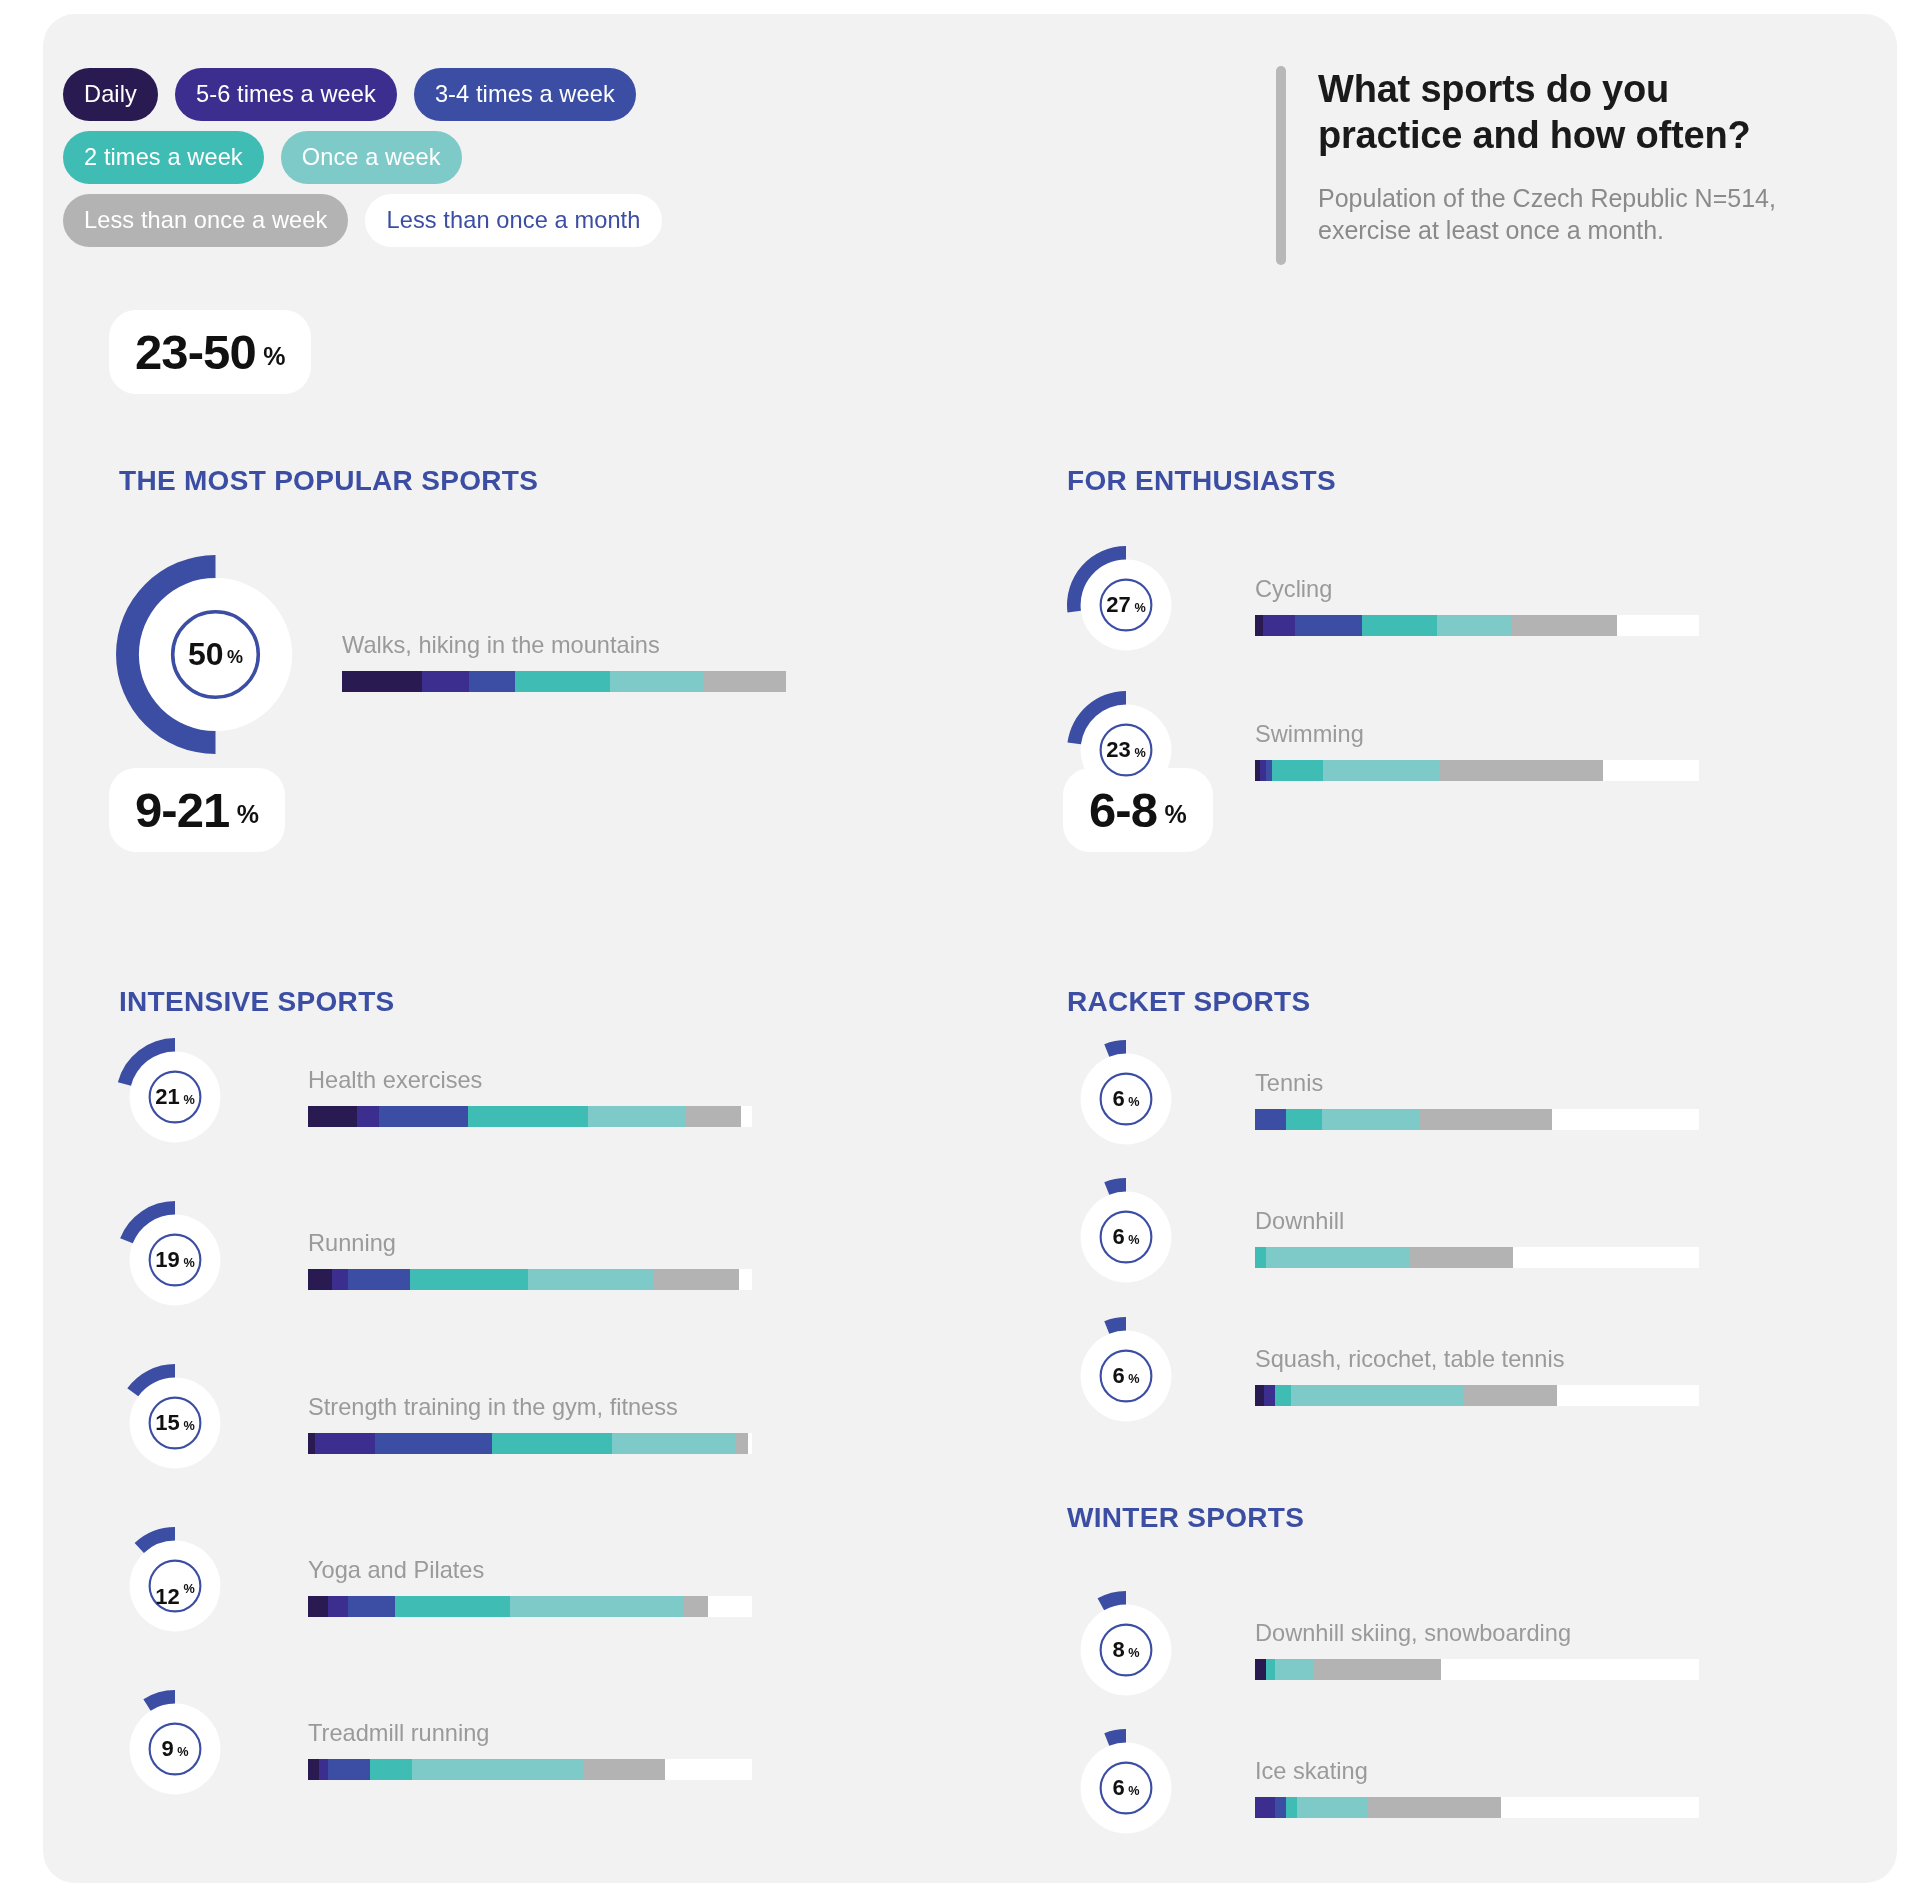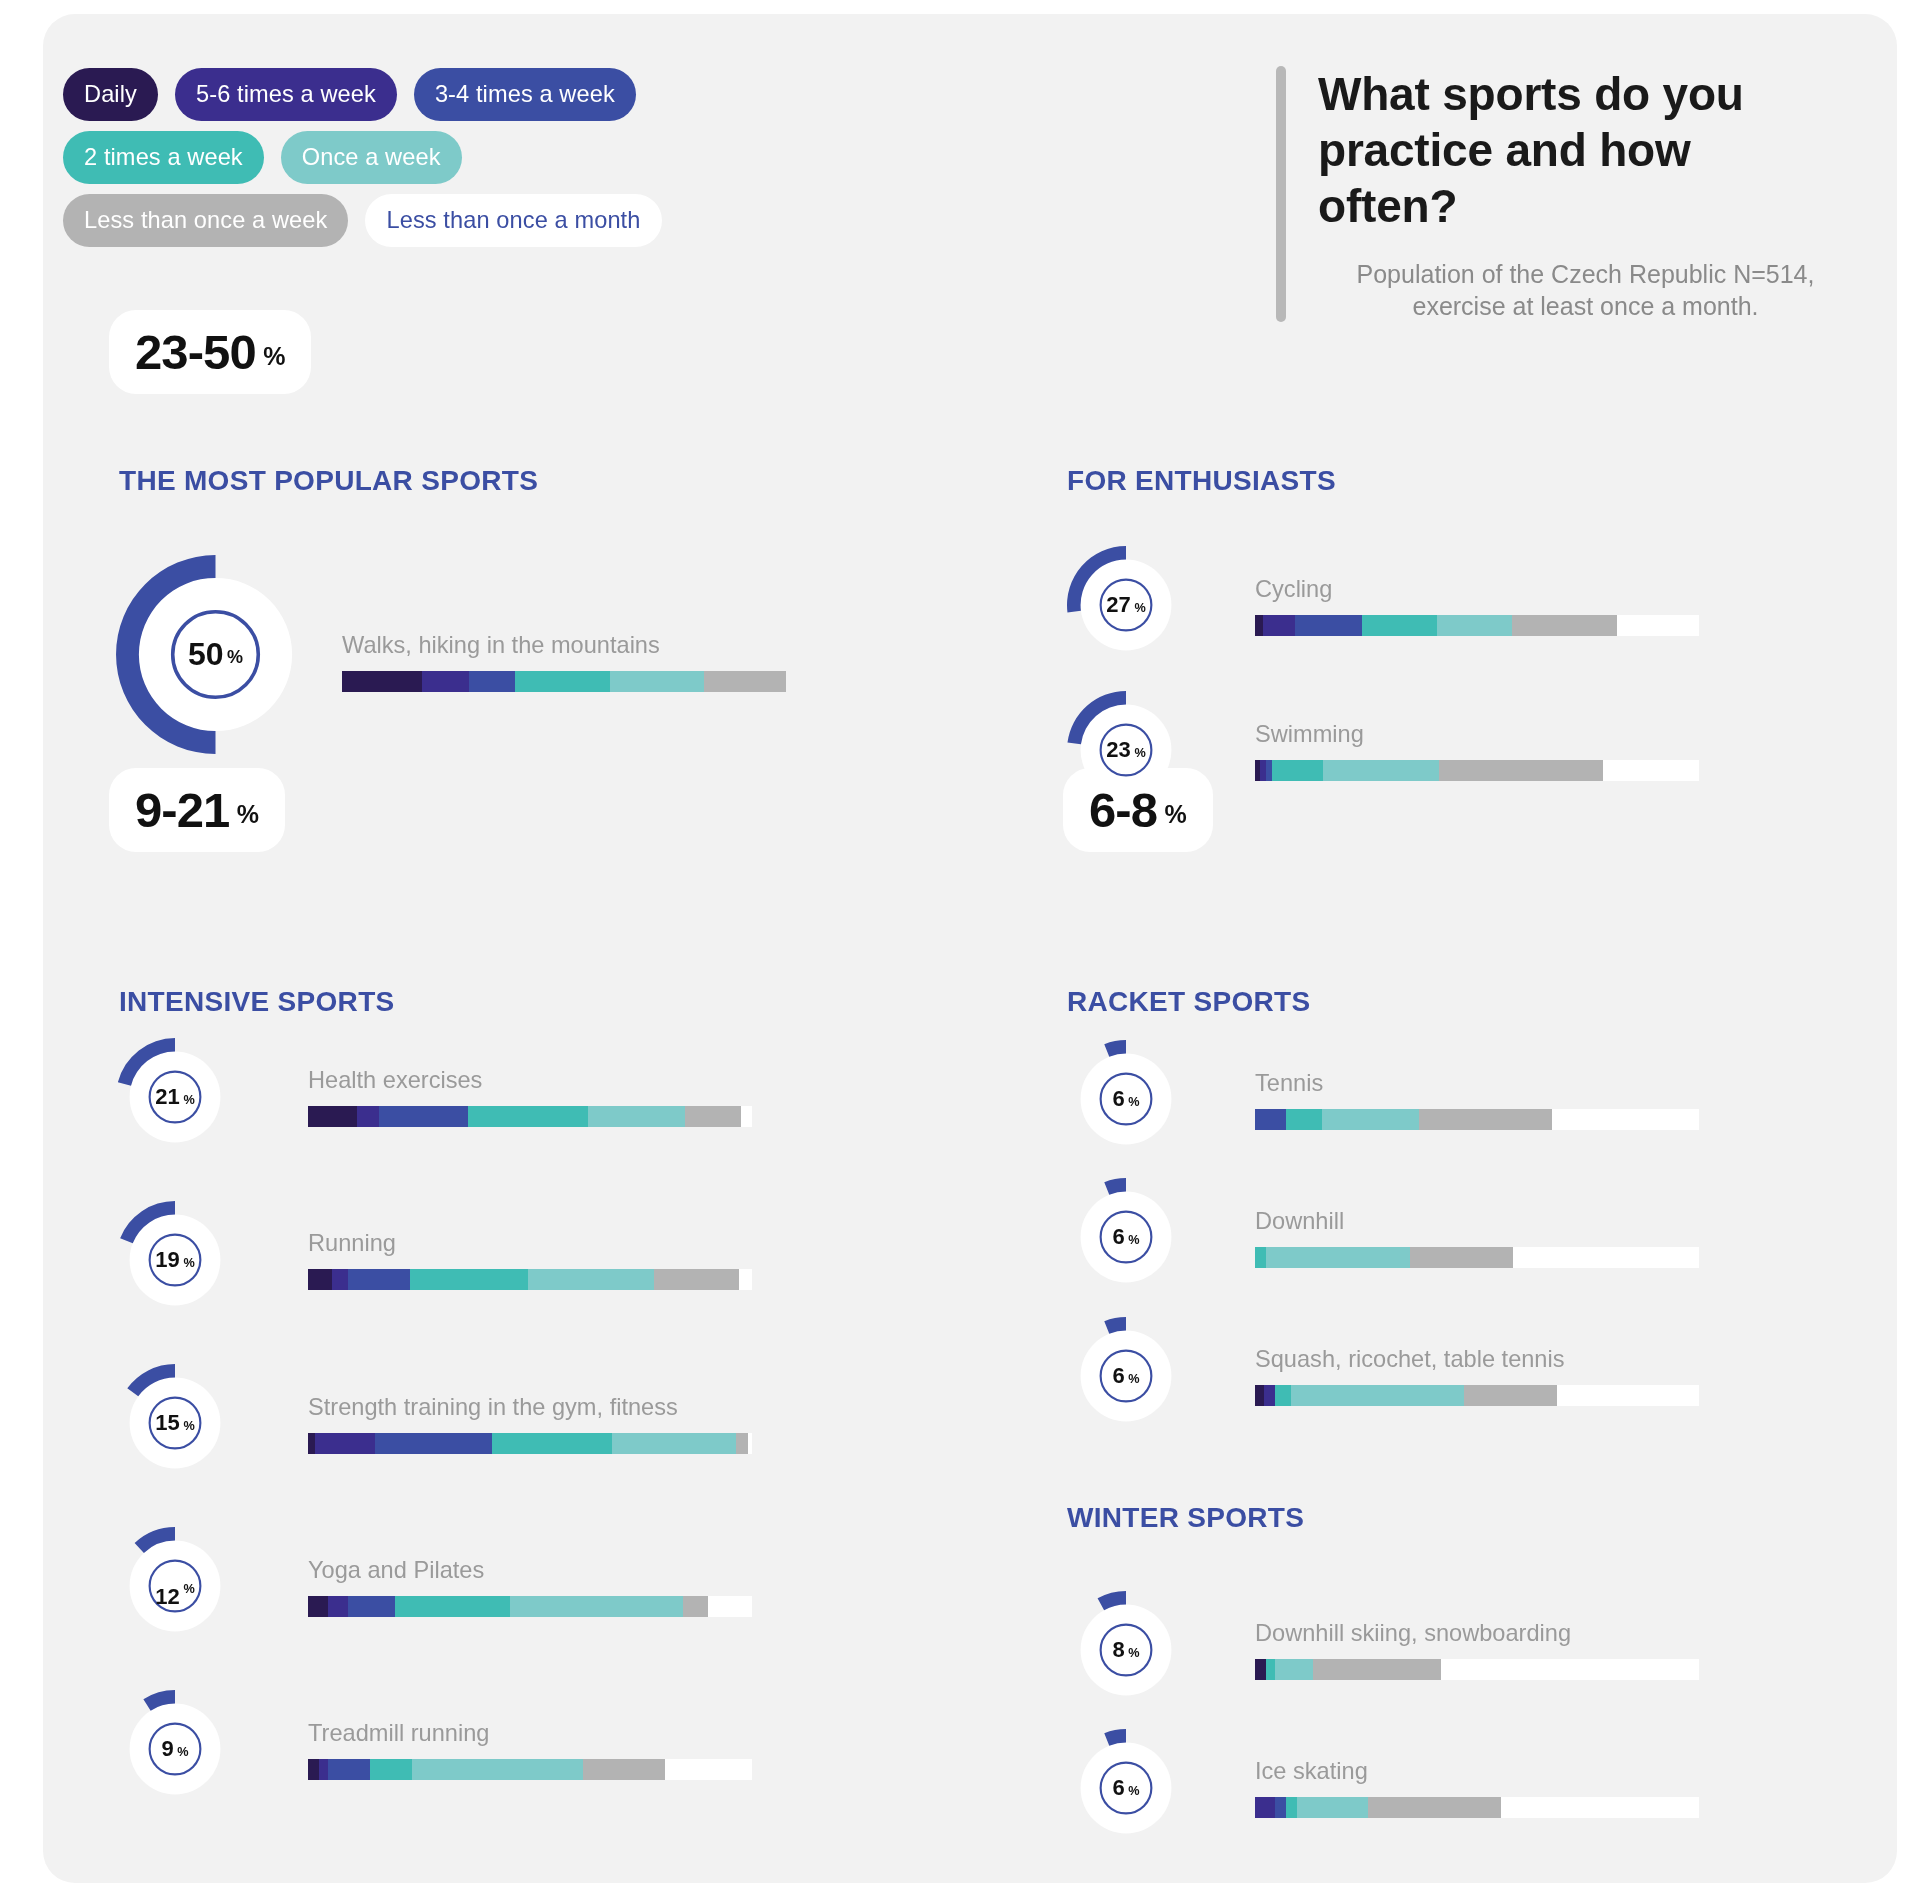--- a/index.html
+++ b/index.html
@@ -40,35 +40,34 @@
   
   .titlewrap { position: absolute; left: 1276px; top: 66px; width: 589px; display: flex; }
   .title-bar {
     width: 10px; min-height: 199px;
     background: #b8b8b8;
     border-radius: 5px;
     margin-right: 32px;
     flex: none;
   }
   .title-text h1 {
-    font-size: 46px;
+    font-size: 38px;
     font-weight: bold;
     color: #1a1a1a;
     line-height: 1.22;
     letter-spacing: -0.2px;
     max-width: 453px;
   }
   .title-text p {
     margin-top: 23.6px;
     font-size: 25px;
     font-weight: 400;
     color: #8a8a8a;
     line-height: 1.28;
     max-width: 535px;
-    text-align: center;
   }
 
   
   .badge {
     position: absolute;
     height: 84px;
     background: #ffffff;
     border-radius: 27px;
     display: flex; align-items: center; justify-content: center;
     padding: 0 26px;

